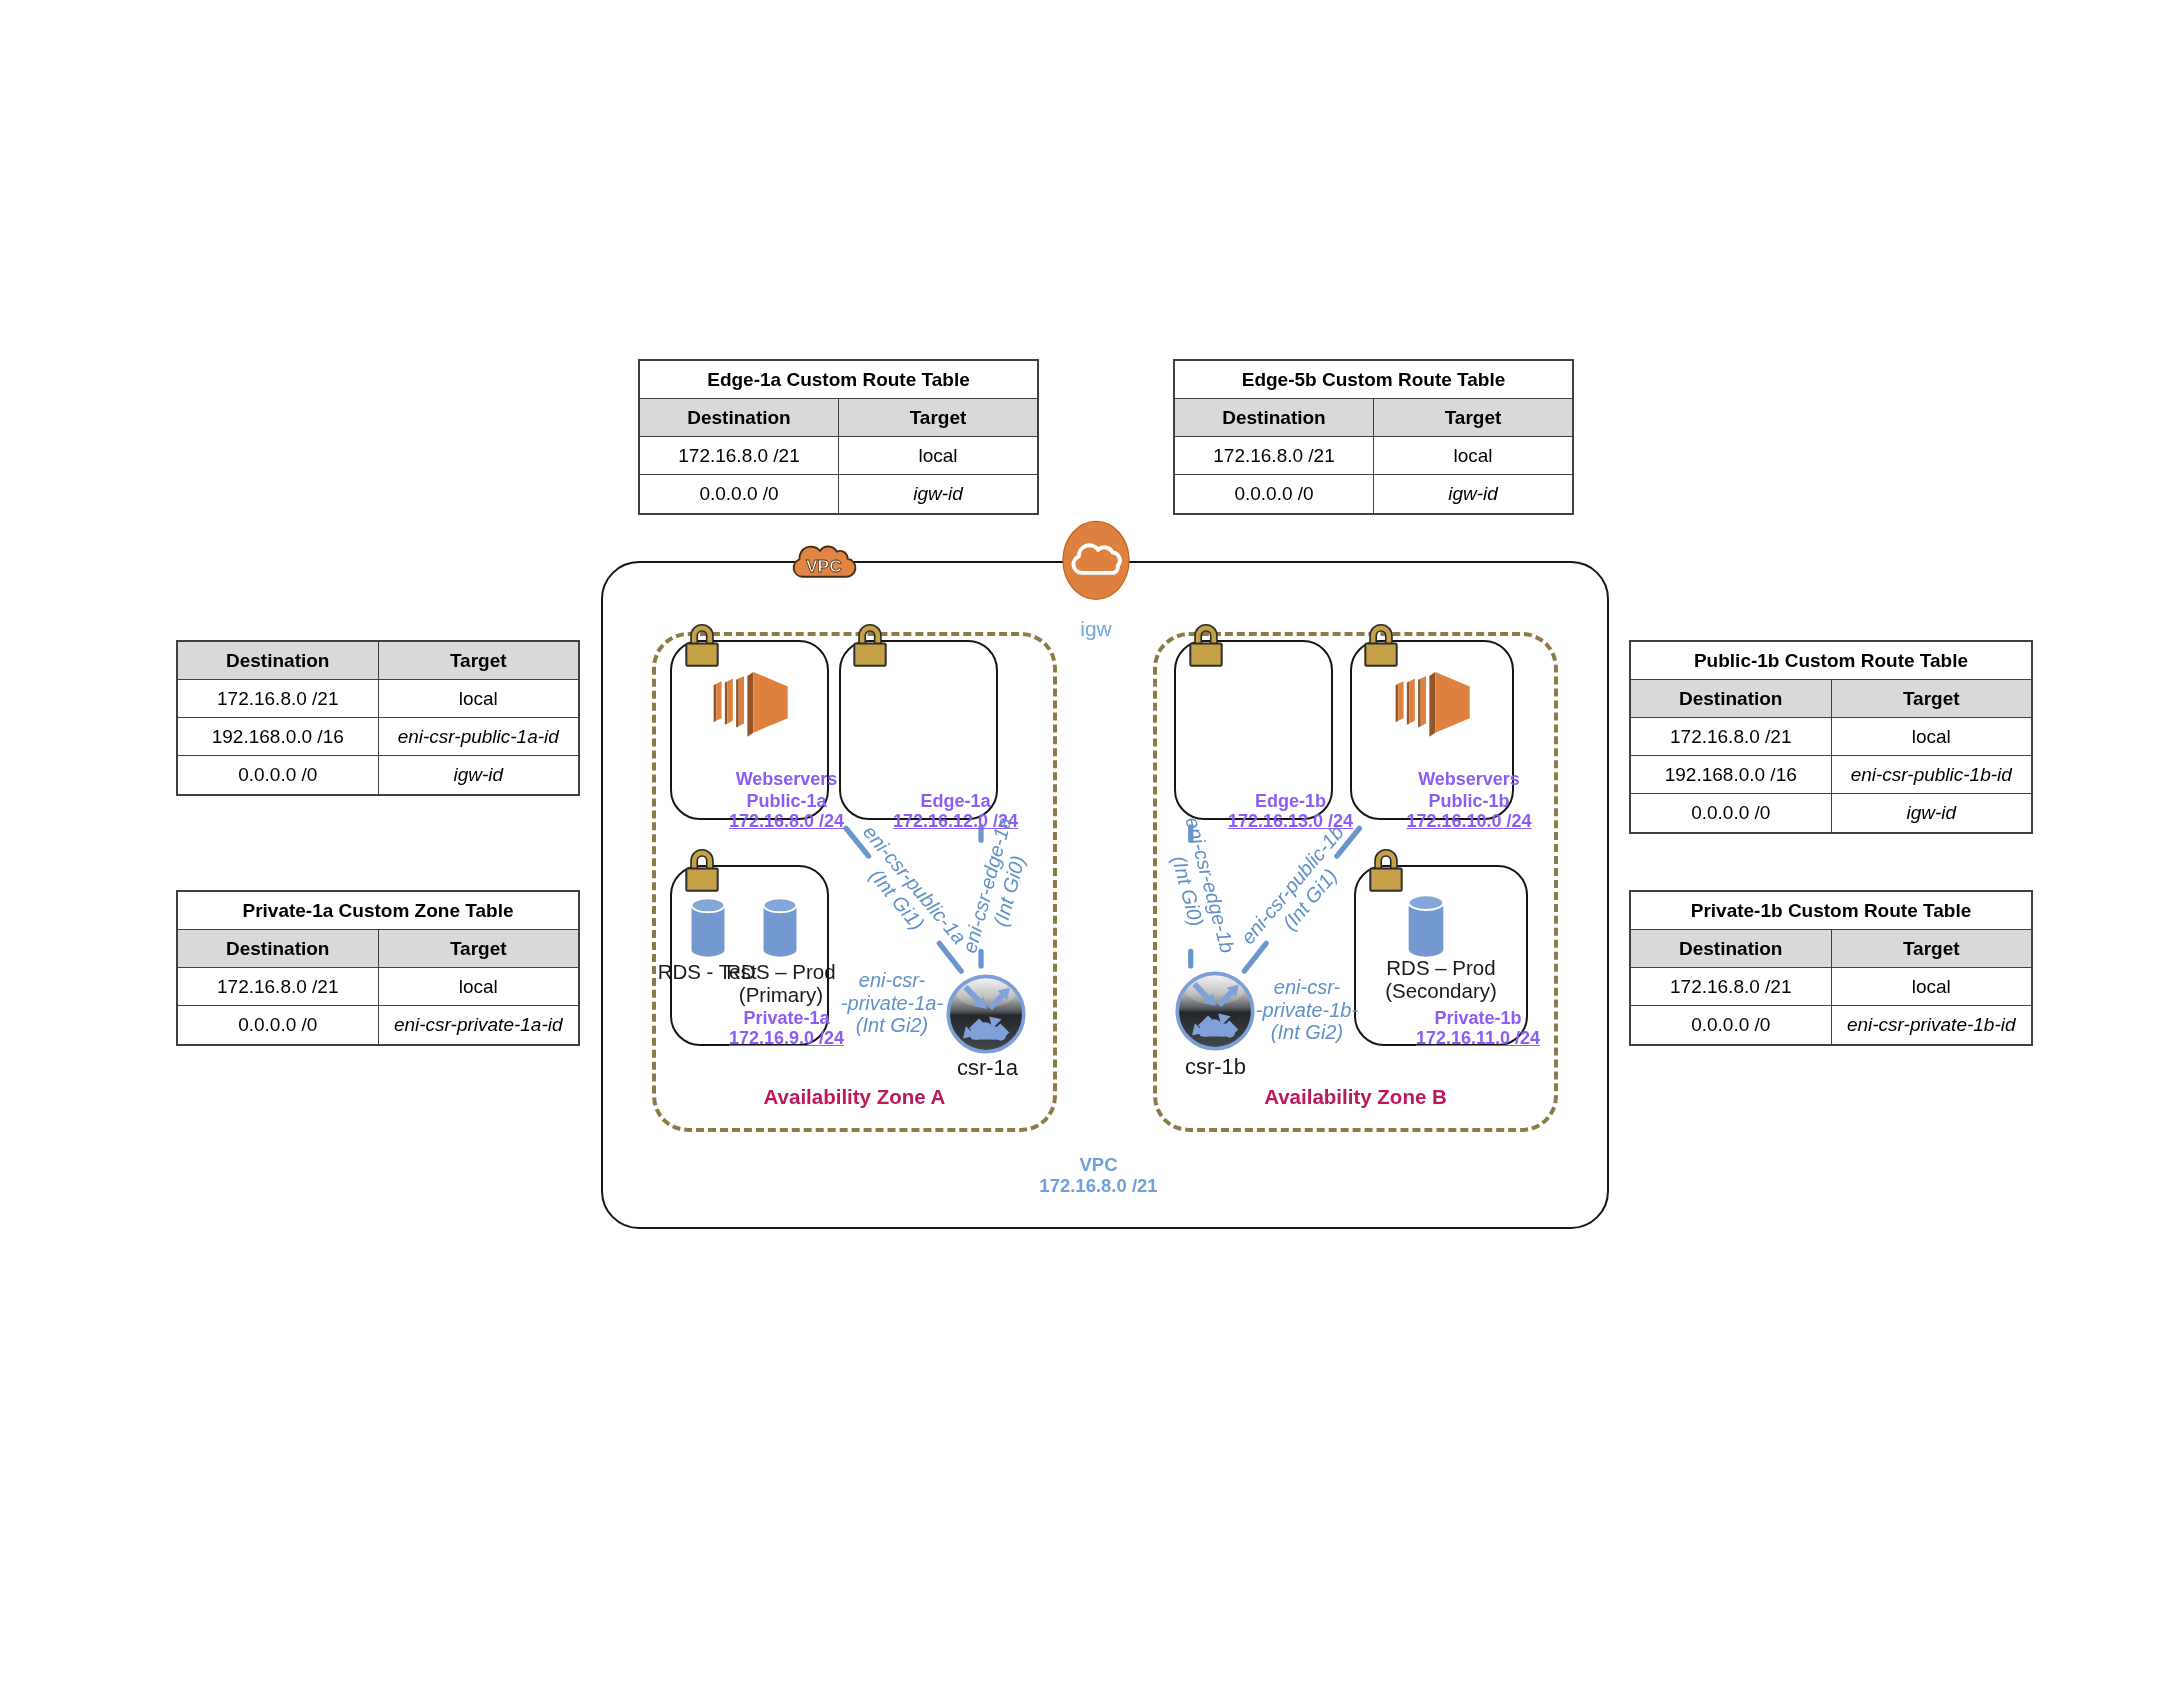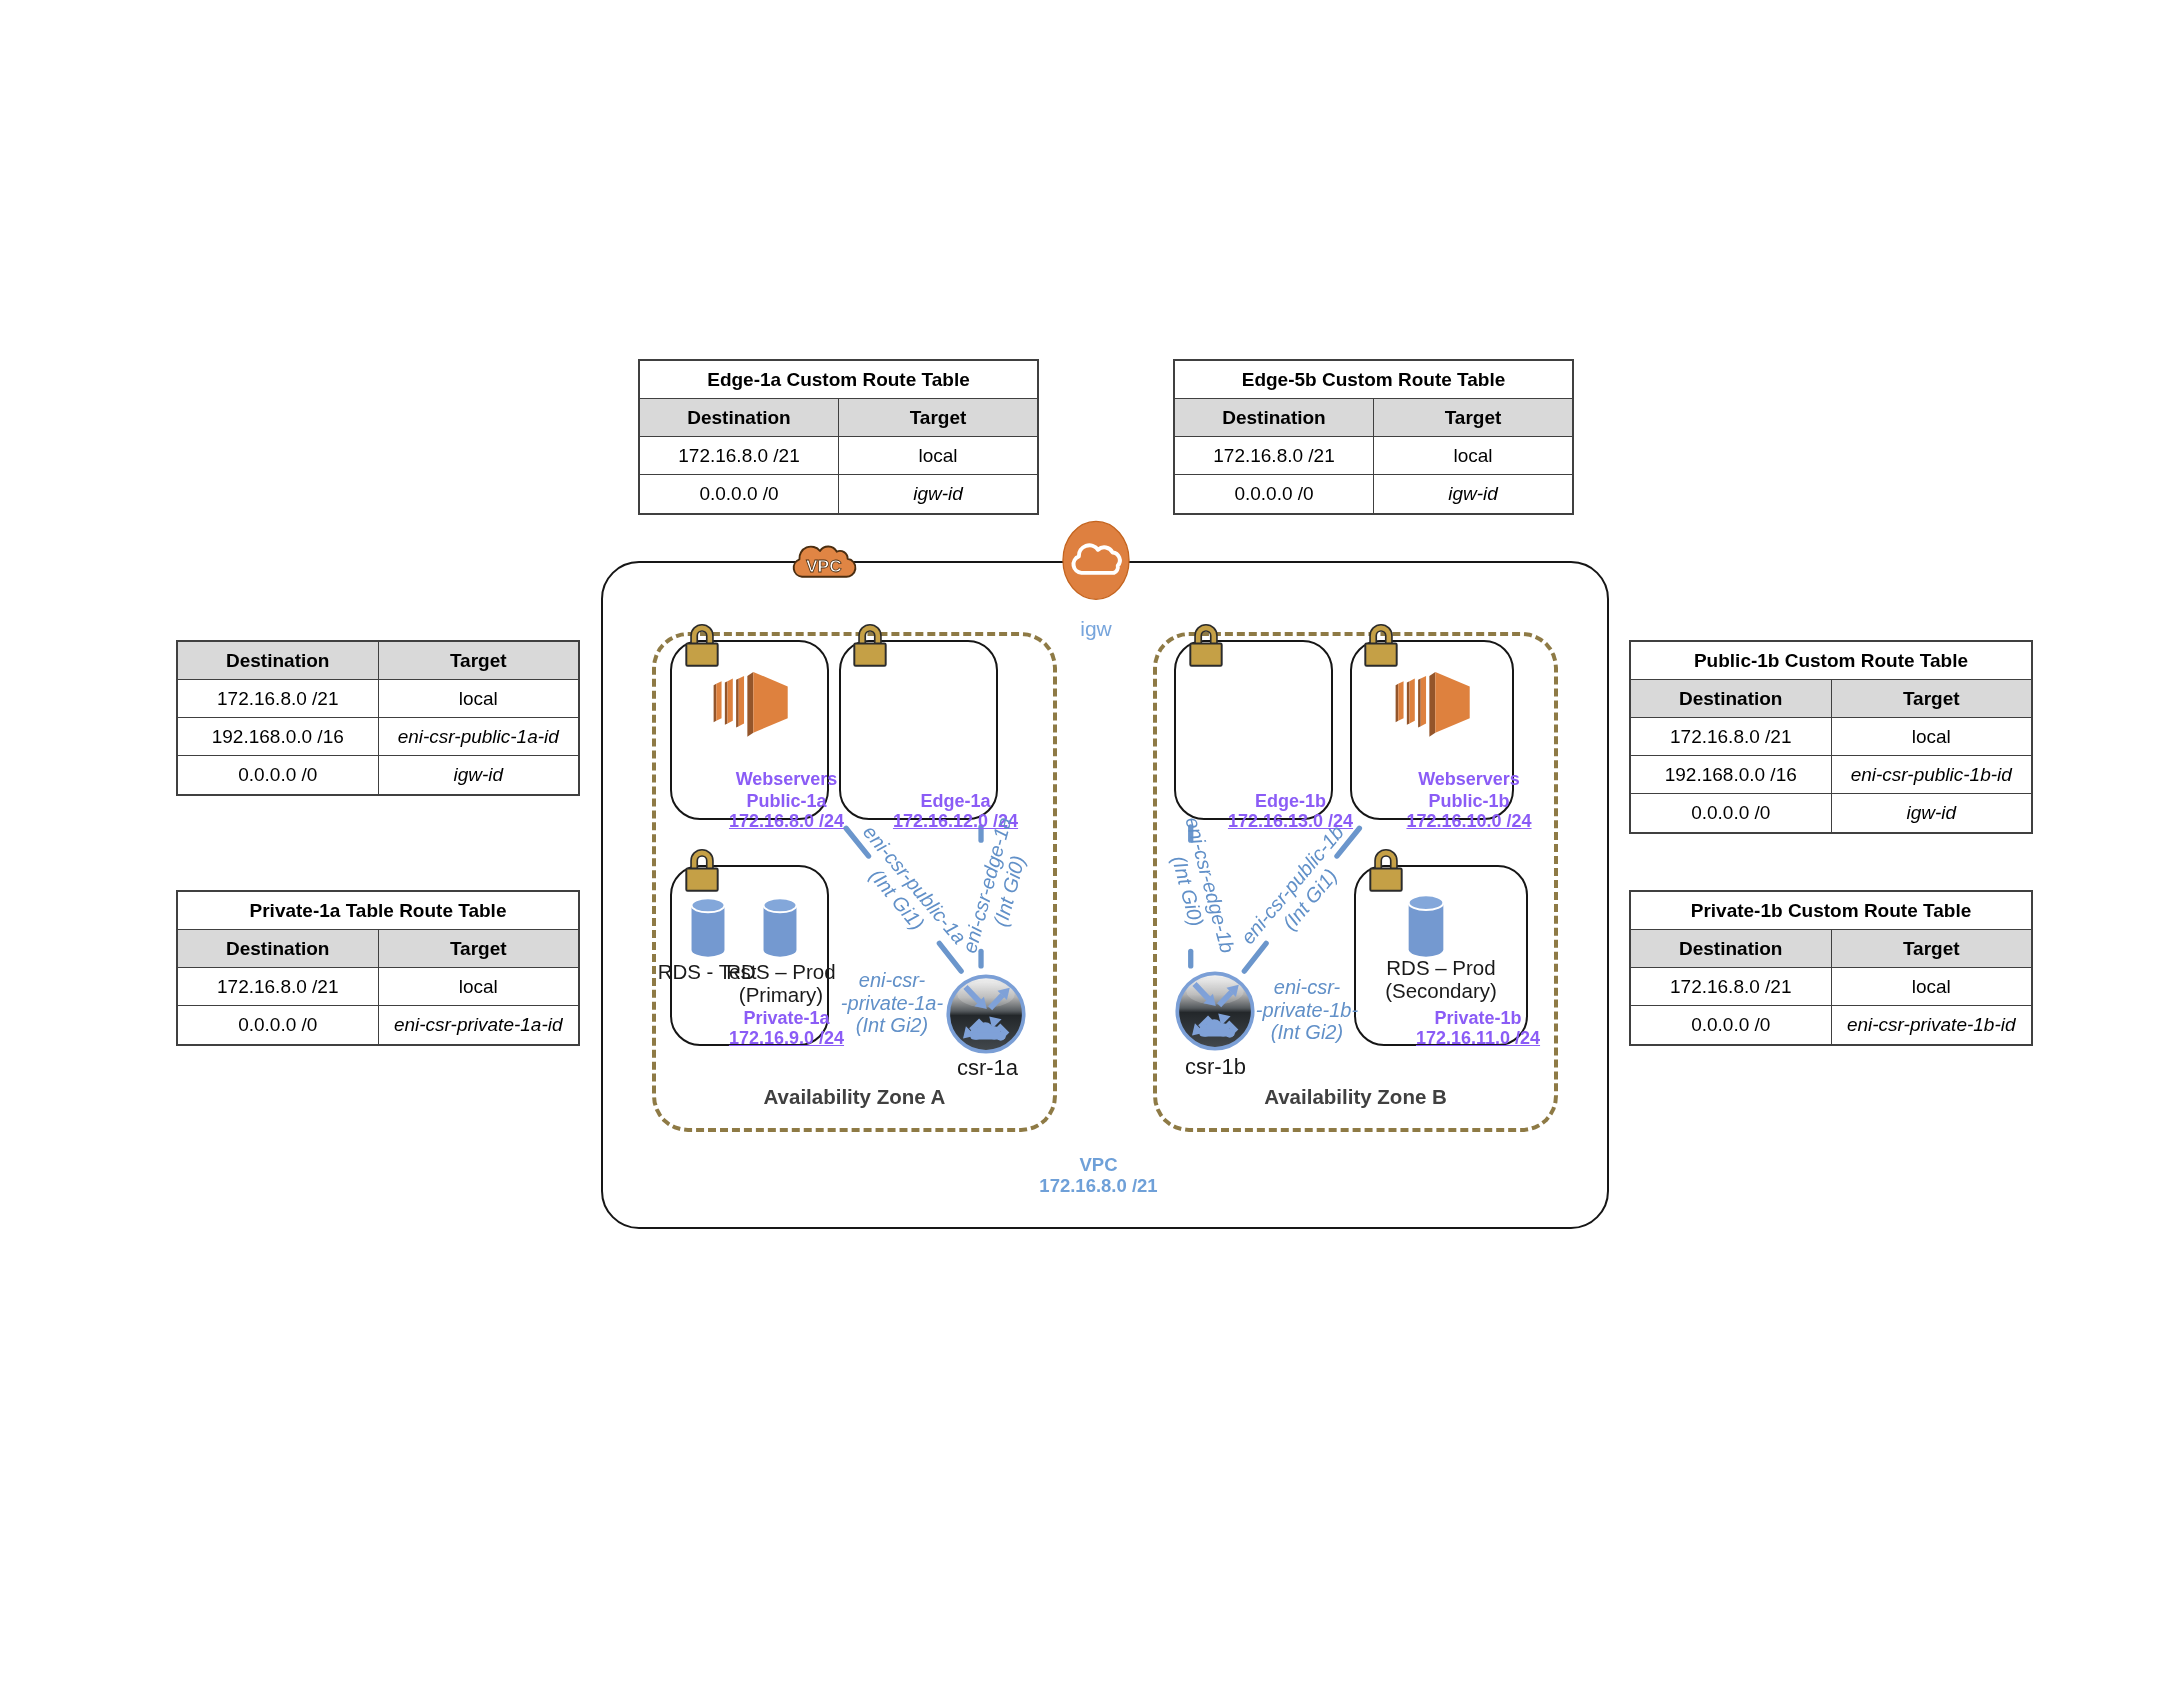--- a/index.html
+++ b/index.html
@@ -17,21 +17,21 @@
   .rt .hd{background:#D9D9D9;font-weight:bold;}
   .it{font-style:italic;}
   
   .vpcbox{position:absolute;border:2.6px solid #161616;border-radius:38px;box-sizing:border-box;}
   .az{position:absolute;border:4.6px dashed #8E7A45;border-radius:36px;box-sizing:border-box;}
   .snbox{position:absolute;border:2px solid #161616;border-radius:30px;box-sizing:border-box;background:transparent;}
   
   .lbl{position:absolute;text-align:center;}
   .snl{font-weight:bold;color:#8b5cf6;font-size:18px;line-height:20px;margin-left:37px;}
   .cidr{text-decoration:underline;}
-  .azlbl{font-weight:bold;color:#404040;font-size:20.5px;}
+  .azlbl{font-weight:bold;color:#be185d;font-size:20.5px;}
   .blk{color:#1a1a1a;font-size:20.5px;line-height:22.5px;}
   .eni{position:absolute;text-align:center;font-style:italic;color:#6190C8;font-size:20px;
        line-height:22.5px;white-space:nowrap;transform:translate(-50%,-50%) rotate(var(--r,0deg));}
   .vpclbl{font-weight:bold;color:#6FA0D8;font-size:18.5px;line-height:21px;}
   .igwlbl{color:#77A5DC;font-size:21px;}
   .overlay{position:absolute;left:0;top:0;pointer-events:none;}
 </style>
 </head>
 <body>
 
@@ -82,21 +82,21 @@
       <div class="c">192.168.0.0 /16</div>
       <div class="c it">eni-csr-public-1a-id</div>
     </div>
     <div class="row">
       <div class="c">0.0.0.0 /0</div>
       <div class="c it">igw-id</div>
     </div>
   </div>
 
   <div class="rt" style="left:176px;top:890px;width:404px;">
-    <div class="tt">Private-1a Table Route Table</div>
+    <div class="tt">Private-1a Custom Zone Table</div>
     <div class="row hd">
       <div class="c">Destination</div>
       <div class="c">Target</div>
     </div>
     <div class="row">
       <div class="c">172.16.8.0 /21</div>
       <div class="c">local</div>
     </div>
     <div class="row">
       <div class="c">0.0.0.0 /0</div>

